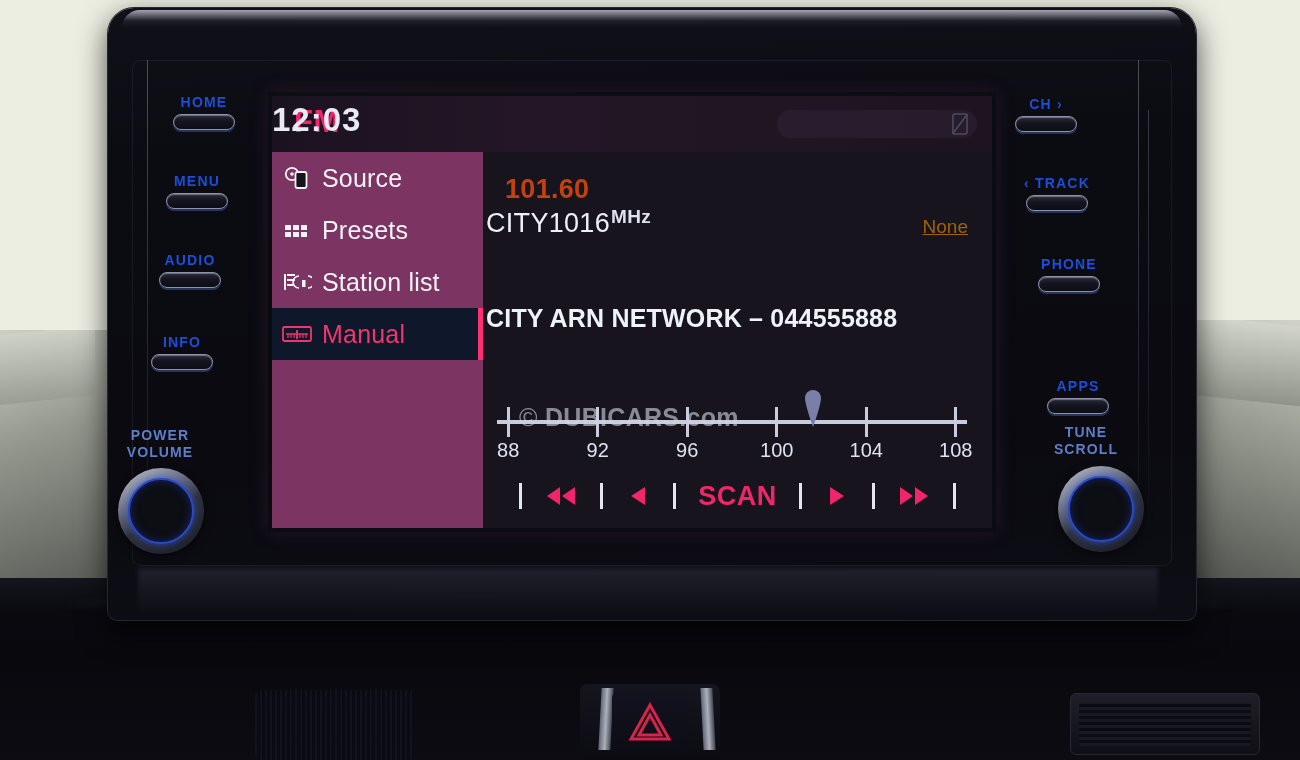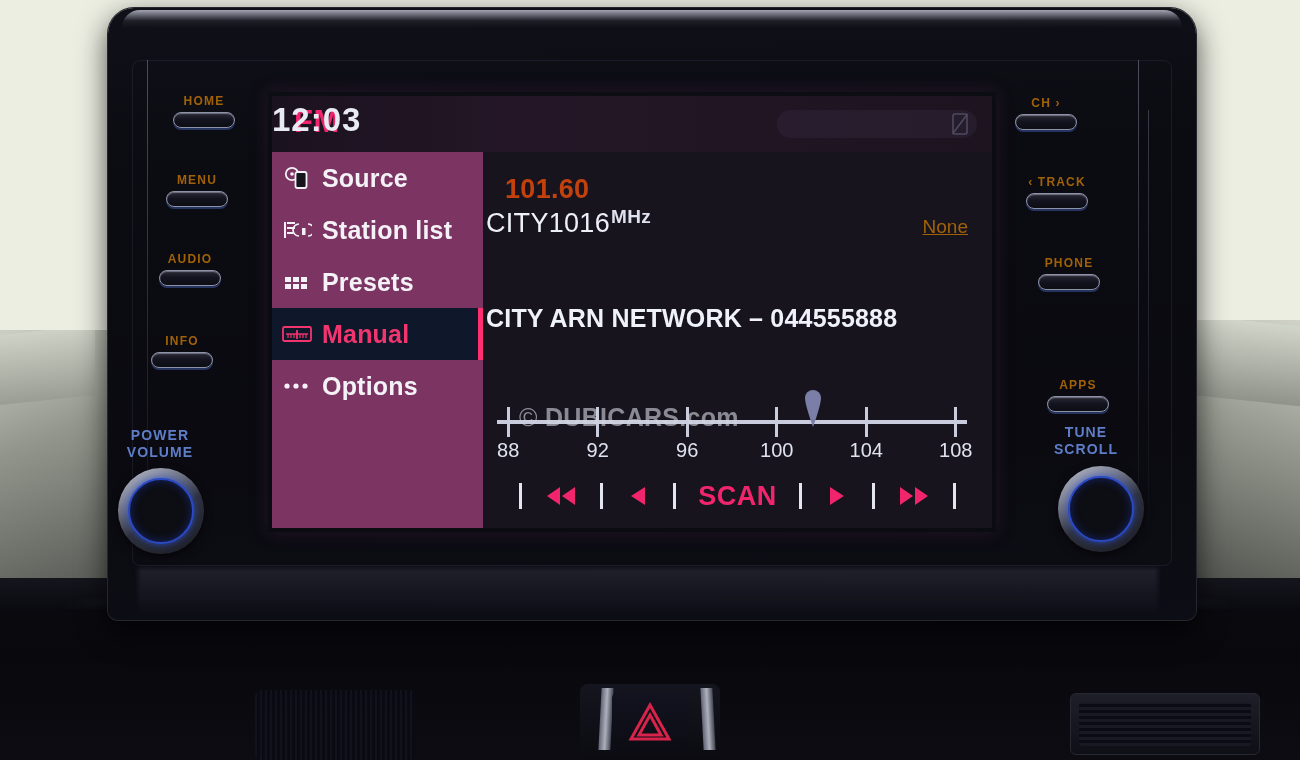--- a/index.html
+++ b/index.html
@@ -149,21 +149,21 @@
     background:#7c3562;
   }
   .menu-item {
     position:relative;
     height:52px;
     display:flex; align-items:center;
     padding-left:10px;
     color:#f4f2f7;
   }
   .menu-item .mlabel {
-    font-size:25px; font-weight:700; letter-spacing:.2px; margin-left:10px;
+    font-size:25px; font-weight:400; letter-spacing:.2px; margin-left:10px;
   }
   .menu-item.selected {
     background:#0f172a;
   }
   .menu-item.selected .mlabel { color:#f3356f; }
   .menu-item.selected .micon * { stroke:#f3356f !important; fill:none; }
   .sel-bar {
     position:absolute; right:0; top:0; width:5px; height:100%;
     background:#ff2f72;
   }
@@ -233,21 +233,21 @@
     color:#f0256b; display:flex; align-items:center; justify-content:center;
     min-width:26px;
   }
   .ctrl-scan { font-size:27px; font-weight:700; letter-spacing:.5px; color:#f0256b; }
 
   
   .hb {
     position:absolute; width:68px; text-align:center;
   }
   .hb-label {
-    color:#a16207; font-size:12px; font-weight:700; letter-spacing:1.2px;
+    color:#1d4ed8; font-size:14px; font-weight:700; letter-spacing:1.2px;
     white-space:nowrap;
   }
   .hb-key {
     margin:4px auto 0; width:62px; height:16px;
     background:linear-gradient(180deg,#2c2c38 0%,#141420 45%,#0d0d14 100%);
     border-radius:8px;
     border:1px solid #8d92a8;
     box-shadow:0 2px 0 rgba(60,85,160,.55), inset 0 1px 1px rgba(200,205,225,.45);
   }
 
@@ -387,75 +387,65 @@
             <circle cx="8" cy="8" r="6.2" fill="none" stroke="#f4f2f7" stroke-width="1.8"></circle>
             <circle cx="8" cy="8" r="1.8" fill="#f4f2f7"></circle>
             <rect x="11.5" y="6" width="11" height="16" rx="2" fill="#17141e" stroke="#f4f2f7" stroke-width="1.8"></rect>
           </svg>
         </span>
         <span class="mlabel">Source</span>
       </div>
 
       <div class="menu-item">
         <span class="micon">
+          <svg width="26" height="18" viewBox="0 0 26 18">
+            <rect class="fillbar" x="1" y="4" width="6" height="5" fill="#f4f2f7"></rect>
+            <rect class="fillbar" x="9" y="4" width="6" height="5" fill="#f4f2f7"></rect>
+            <rect class="fillbar" x="17" y="4" width="6" height="5" fill="#f4f2f7"></rect>
+            <rect class="fillbar" x="1" y="11" width="6" height="5" fill="#f4f2f7"></rect>
+            <rect class="fillbar" x="9" y="11" width="6" height="5" fill="#f4f2f7"></rect>
+            <rect class="fillbar" x="17" y="11" width="6" height="5" fill="#f4f2f7"></rect>
+          </svg>
+        </span>
+        <span class="mlabel">Presets</span>
+      </div>
+
+      <div class="menu-item">
+        <span class="micon">
           <svg width="30" height="24" viewBox="0 0 30 24">
             <line x1="3" y1="4" x2="3" y2="20" stroke="#f4f2f7" stroke-width="2"></line>
             <line x1="5" y1="5" x2="13" y2="5" stroke="#f4f2f7" stroke-width="2"></line>
             <line x1="5" y1="10" x2="13" y2="10" stroke="#f4f2f7" stroke-width="2"></line>
             <line x1="5" y1="15" x2="11" y2="15" stroke="#f4f2f7" stroke-width="2"></line>
             <path d="M17 6 A6 6 0 0 0 17 18" fill="none" stroke="#f4f2f7" stroke-width="1.7"></path>
             <path d="M26 6 A6 6 0 0 1 26 18" fill="none" stroke="#f4f2f7" stroke-width="1.7"></path>
             <rect class="fillbar" x="20" y="10" width="3.5" height="7" fill="#f4f2f7"></rect>
           </svg>
         </span>
         <span class="mlabel">Station list</span>
-      </div>
-
-      <div class="menu-item">
-        <span class="micon">
-          <svg width="26" height="18" viewBox="0 0 26 18">
-            <rect class="fillbar" x="1" y="4" width="6" height="5" fill="#f4f2f7"></rect>
-            <rect class="fillbar" x="9" y="4" width="6" height="5" fill="#f4f2f7"></rect>
-            <rect class="fillbar" x="17" y="4" width="6" height="5" fill="#f4f2f7"></rect>
-            <rect class="fillbar" x="1" y="11" width="6" height="5" fill="#f4f2f7"></rect>
-            <rect class="fillbar" x="9" y="11" width="6" height="5" fill="#f4f2f7"></rect>
-            <rect class="fillbar" x="17" y="11" width="6" height="5" fill="#f4f2f7"></rect>
-          </svg>
-        </span>
-        <span class="mlabel">Presets</span>
       </div>
 
       <div class="menu-item selected">
         <span class="micon">
           <svg width="30" height="18" viewBox="0 0 30 18">
             <rect x="1" y="2" width="28" height="14" rx="1.5" fill="none" stroke="#f4f2f7" stroke-width="1.8"></rect>
             <line x1="4" y1="9" x2="26" y2="9" stroke="#f4f2f7" stroke-width="1.4"></line>
             <line x1="6" y1="9" x2="6" y2="13" stroke="#f4f2f7" stroke-width="1.2"></line>
             <line x1="9" y1="9" x2="9" y2="13" stroke="#f4f2f7" stroke-width="1.2"></line>
             <line x1="12" y1="9" x2="12" y2="13" stroke="#f4f2f7" stroke-width="1.2"></line>
             <line x1="15" y1="5" x2="15" y2="14" stroke="#f4f2f7" stroke-width="1.8"></line>
             <line x1="18" y1="9" x2="18" y2="13" stroke="#f4f2f7" stroke-width="1.2"></line>
             <line x1="21" y1="9" x2="21" y2="13" stroke="#f4f2f7" stroke-width="1.2"></line>
             <line x1="24" y1="9" x2="24" y2="13" stroke="#f4f2f7" stroke-width="1.2"></line>
           </svg>
         </span>
         <span class="mlabel">Manual</span>
         <span class="sel-bar"></span>
       </div>
 
-      <div class="menu-item">
-        <span class="micon">
-          <svg width="28" height="10" viewBox="0 0 28 10">
-            <circle class="fillbar" cx="4" cy="5" r="2.6" fill="#f4f2f7"></circle>
-            <circle class="fillbar" cx="13" cy="5" r="2.6" fill="#f4f2f7"></circle>
-            <circle class="fillbar" cx="22" cy="5" r="2.6" fill="#f4f2f7"></circle>
-          </svg>
-        </span>
-        <span class="mlabel">Options</span>
-      </div>
 
     </div>
 
     <div class="mainpane">
 
       <div class="freq-row">
         <span class="freq-val">101.60</span>
         <span class="freq-unit">MHz</span>
       </div>
 

